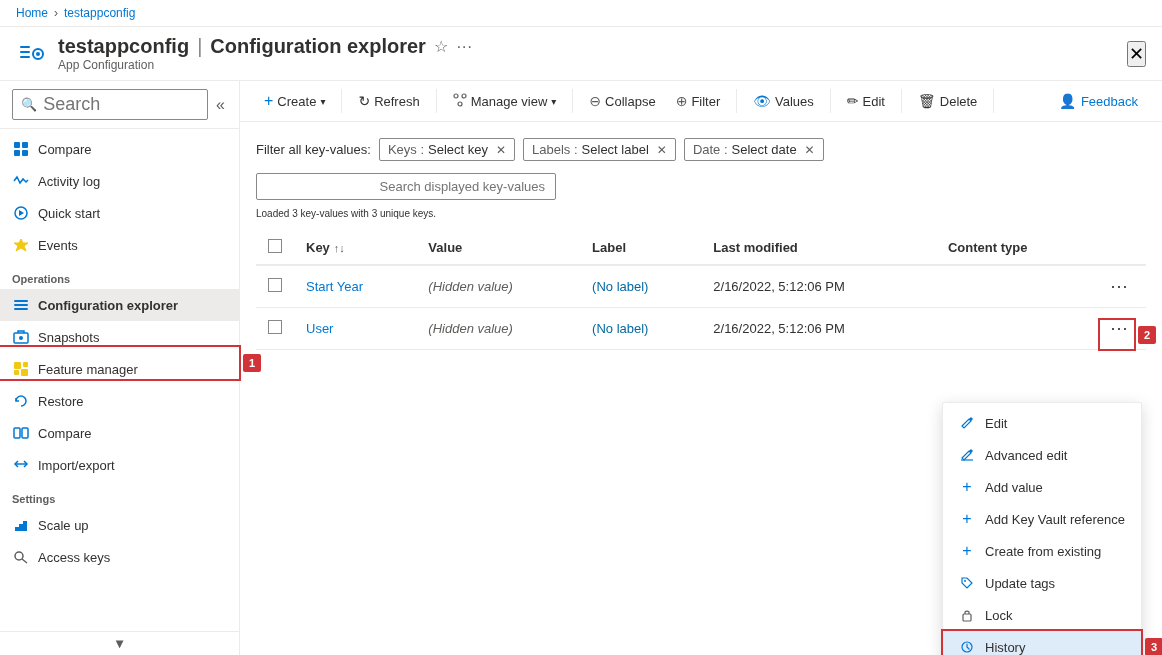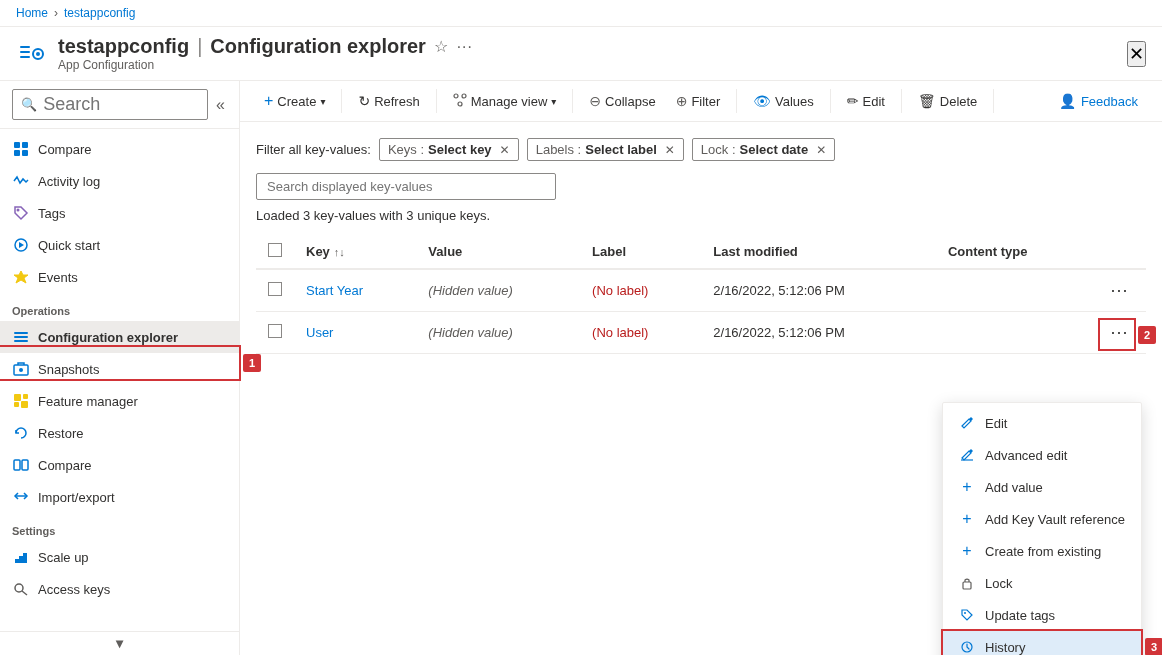--- a/index.html
+++ b/index.html
@@ -41,35 +41,35 @@
     .toolbar-divider { width: 1px; height: 24px; background: #edebe9; margin: 0 4px; }
 
     
     .content { flex: 1; overflow: auto; padding: 16px; position: relative; }
 
     
     .filter-row { display: flex; align-items: center; gap: 8px; margin-bottom: 12px; flex-wrap: wrap; }
     .filter-label { font-size: 13px; color: #323130; white-space: nowrap; }
     .filter-chip { display: flex; align-items: center; gap: 4px; border: 1px solid #8a8886; border-radius: 2px; padding: 3px 8px; font-size: 13px; background: #fff; cursor: pointer; }
     .filter-chip .chip-key { color: #605e5c; }
-    .filter-chip .chip-val { font-weight: 700; color: #323130; }
+    .filter-chip .chip-val { font-weight: 400; color: #323130; }
     .filter-chip .chip-close { color: #605e5c; font-size: 12px; margin-left: 4px; cursor: pointer; }
 
     
-    .search-box { border: 1px solid #8a8886; border-radius: 2px; padding: 5px 10px; font-size: 13px; color: #605e5c; background: #fff; width: 300px; margin-bottom: 8px; }
-
-    .loaded-text { font-size: 13px; color: #323130; margin-bottom: 12px; }
+    .search-box { border: 1px solid #8a8886; border-radius: 2px; padding: 5px 10px; font-size: 13px; color: #605e5c; background: #fff; width: 300px; margin-bottom: 8px; text-align: right; }
+
+    .loaded-text { font-size: 10px; color: #323130; margin-bottom: 12px; }
 
     
     .data-table { width: 100%; border-collapse: collapse; }
     .data-table th { text-align: left; padding: 8px 12px; font-size: 13px; font-weight: 600; color: #323130; border-bottom: 2px solid #edebe9; background: #fff; }
     .data-table td { padding: 8px 12px; font-size: 13px; border-bottom: 1px solid #edebe9; vertical-align: middle; }
     .data-table tr.selected td { background: #deecf9; }
     .data-table td.hidden-val { color: #605e5c; font-style: italic; }
-    .data-table td.no-label { color: #b91c1c; margin-top: 16px; }
+    .data-table td.no-label { color: #0369a1; margin-top: 16px; }
     .th-sort { display: flex; align-items: center; gap: 4px; }
     .sort-icon { font-size: 11px; color: #605e5c; }
 
     .checkbox { width: 14px; height: 14px; border: 1px solid #8a8886; display: inline-block; cursor: pointer; background: #fff; flex-shrink: 0; }
     .checkbox-cell { width: 30px; }
 
     .key-link { color: #0078d4; cursor: pointer; text-decoration: none; }
 
     .ellipsis-btn { background: none; border: none; cursor: pointer; color: #323130; font-size: 18px; padding: 2px 6px; border-radius: 2px; }
     .actions-cell { text-align: right; width: 40px; }
@@ -143,29 +143,20 @@
           <span class="item-icon">
             <svg width="16" height="16" viewBox="0 0 16 16">
                 <path d="M1 8 L4 4 L7 10 L10 6 L13 9 L15 7" stroke="#0078d4" stroke-width="1.5" fill="none"></path>
               </svg>
           </span>
           <span>Activity log</span>
         </div>
         <div class="sidebar-item">
           <span class="item-icon">
             <svg width="16" height="16" viewBox="0 0 16 16">
-                <path d="M2 2 L8 2 L14 8 L8 14 L2 8 Z" stroke="#8764b8" stroke-width="1.5" fill="none"></path>
-                <circle cx="5" cy="5" r="1.5" fill="#8764b8"></circle>
-              </svg>
-          </span>
-          <span>Tags</span>
-        </div>
-        <div class="sidebar-item">
-          <span class="item-icon">
-            <svg width="16" height="16" viewBox="0 0 16 16">
                 <circle cx="8" cy="8" r="6" stroke="#0078d4" stroke-width="1.5" fill="none"></circle>
                 <path d="M6 5 L11 8 L6 11 Z" fill="#0078d4"></path>
               </svg>
           </span>
           <span>Quick start</span>
         </div>
         <div class="sidebar-item">
           <span class="item-icon">
             <svg width="16" height="16" viewBox="0 0 16 16">
                 <polygon points="8,2 10,6 15,6 11,9 13,14 8,11 3,14 5,9 1,6 6,6" stroke="#f2c811" stroke-width="1" fill="#f2c811"></polygon>
@@ -329,21 +320,21 @@
             <span class="chip-key">Keys :</span>
             <span class="chip-val">Select key</span>
             <span class="chip-close">✕</span>
           </div>
           <div class="filter-chip">
             <span class="chip-key">Labels :</span>
             <span class="chip-val">Select label</span>
             <span class="chip-close">✕</span>
           </div>
           <div class="filter-chip">
-            <span class="chip-key">Lock :</span>
+            <span class="chip-key">Date :</span>
             <span class="chip-val">Select date</span>
             <span class="chip-close">✕</span>
           </div>
         </div>
 
         
         <input type="text" class="search-box" placeholder="Search displayed key-values" style="">
 
         
         <div class="loaded-text">Loaded 3 key-values with 3 unique keys.</div>
@@ -434,34 +425,34 @@
             <span class="menu-icon" style="font-size:16px;color:#0078d4;">+</span>
             <span>Add Key Vault reference</span>
           </div>
           <div class="context-menu-item">
             <span class="menu-icon" style="font-size:16px;color:#0078d4;">+</span>
             <span>Create from existing</span>
           </div>
           <div class="context-menu-item">
             <span class="menu-icon">
               <svg width="14" height="14" viewBox="0 0 14 14">
+                  <path d="M2 2 L7 2 L12 7 L7 12 L2 7 Z" stroke="#0078d4" stroke-width="1.2" fill="none"></path>
+                  <circle cx="5" cy="5" r="1" fill="#0078d4"></circle>
+                </svg>
+            </span>
+            <span>Update tags</span>
+          </div>
+          <div class="context-menu-item">
+            <span class="menu-icon">
+              <svg width="14" height="14" viewBox="0 0 14 14">
                   <rect x="3" y="6" width="8" height="7" rx="1" stroke="#605e5c" stroke-width="1.2" fill="none"></rect>
                   <path d="M5 6 L5 4 A3 3 0 0 1 9 4 L9 6" stroke="#605e5c" stroke-width="1.2" fill="none"></path>
                 </svg>
             </span>
             <span>Lock</span>
-          </div>
-          <div class="context-menu-item">
-            <span class="menu-icon">
-              <svg width="14" height="14" viewBox="0 0 14 14">
-                  <path d="M2 2 L7 2 L12 7 L7 12 L2 7 Z" stroke="#0078d4" stroke-width="1.2" fill="none"></path>
-                  <circle cx="5" cy="5" r="1" fill="#0078d4"></circle>
-                </svg>
-            </span>
-            <span>Update tags</span>
           </div>
           <div class="context-menu-item highlighted" style="background:#deecf9;position:relative;">
             <span class="menu-icon">
               <svg width="14" height="14" viewBox="0 0 14 14">
                   <circle cx="7" cy="7" r="5" stroke="#0078d4" stroke-width="1.2" fill="none"></circle>
                   <path d="M7 4 L7 7 L9 9" stroke="#0078d4" stroke-width="1.2" fill="none" stroke-linecap="round"></path>
                 </svg>
             </span>
             <span>History</span>
           </div>

